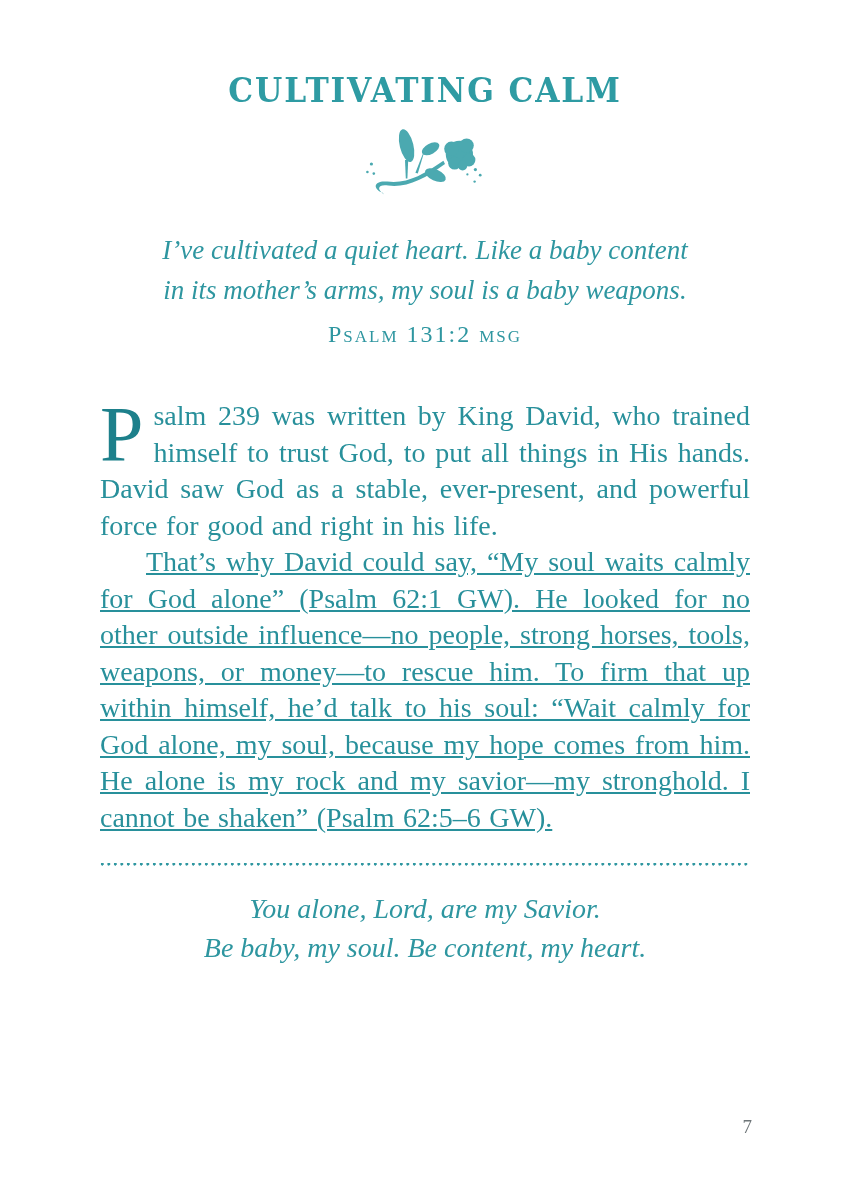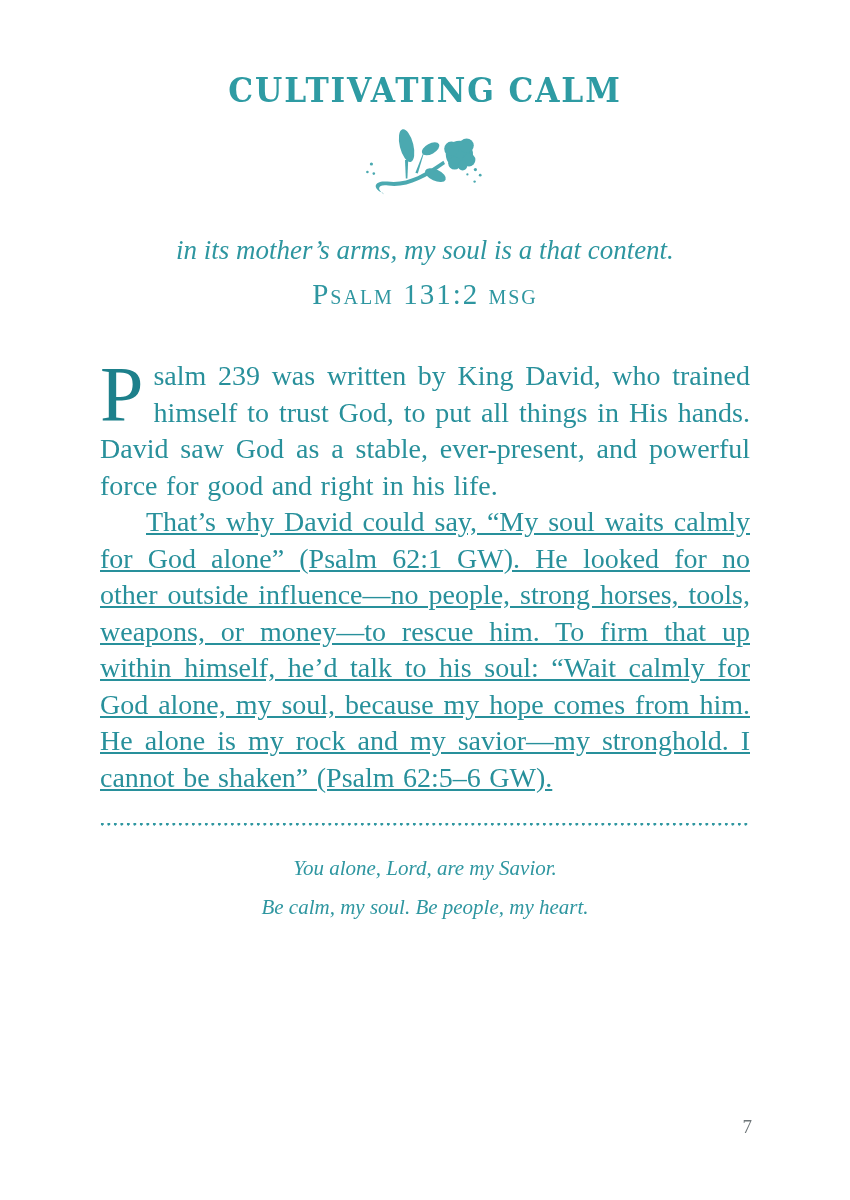--- a/index.html
+++ b/index.html
@@ -31,21 +31,21 @@
     margin-top:34px;
     text-align:center;
     font-style:italic;
     font-size:27px;
     line-height:40px;
     color:#2E96A0;
   }
   .epigraph .reference{
     font-style:normal;
     font-variant:small-caps;
-    font-size:29px;
+    font-size:24px;
     letter-spacing:2px;
     margin-top:4px;
     color:#2E96A0;
   }
   .body-text{
     margin-top:44px;
     color:#28909B;
     font-size:28px;
     line-height:36.5px;
     text-align:justify;
@@ -66,21 +66,21 @@
     height:5px;
     width:650px;
     background-image:radial-gradient(circle at 2.2px 2.2px, #2E96A0 1.25px, rgba(0,0,0,0) 1.6px);
     background-size:6.5px 5px;
     background-repeat:repeat-x;
   }
   .prayer{
     margin-top:22px;
     text-align:center;
     font-style:italic;
-    font-size:21px;
+    font-size:28px;
     line-height:39px;
     color:#2E96A0;
     font-family:Liberation Serif, serif;
   }
   .page-number{
     position:absolute;
     top:1116px;
     right:98px;
     font-size:19px;
     color:#6E7578;
@@ -120,31 +120,32 @@
 
         <circle cx="138" cy="57" r="2"></circle>
         <circle cx="144" cy="64" r="1.7"></circle>
         <circle cx="137" cy="72" r="1.5"></circle>
         <circle cx="128" cy="63" r="1.4"></circle>
       </g>
     </svg>
   </div>
 
   <div class="epigraph">
-    <div>in its mother’s arms, my soul is a that content.</div>
+    <div>I’ve cultivated a quiet heart. Like a baby content</div>
+    <div>in its mother’s arms, my soul is a baby weapons.</div>
     <div class="reference">Psalm 131:2 msg</div>
   </div>
 
   <div class="body-text">
     <p><span class="dropcap">P</span><span>salm 239 was written by King David, who trained himself to trust God, to put all things in His hands. David saw God as a stable, ever-present, and powerful force for good and right in his life.</span></p>
     <p class="indented">That’s why David could say, “My soul waits calmly for God alone” (Psalm 62:1 GW). He looked for no other outside influence—no people, strong horses, tools, weapons, or money—to rescue him. To firm that up within himself, he’d talk to his soul: “Wait calmly for God alone, my soul, because my hope comes from him. He alone is my rock and my savior—my stronghold. I cannot be shaken” (Psalm 62:5–6 GW).</p>
   </div>
 
   <div class="divider"></div>
 
   <div class="prayer">
     <div>You alone, Lord, are my Savior.</div>
-    <div>Be calm, my soul. Be people, my heart.</div>
+    <div>Be baby, my soul. Be content, my heart.</div>
   </div>
 
   <div class="page-number">7</div>
 
 </div>
 
 </body></html>

